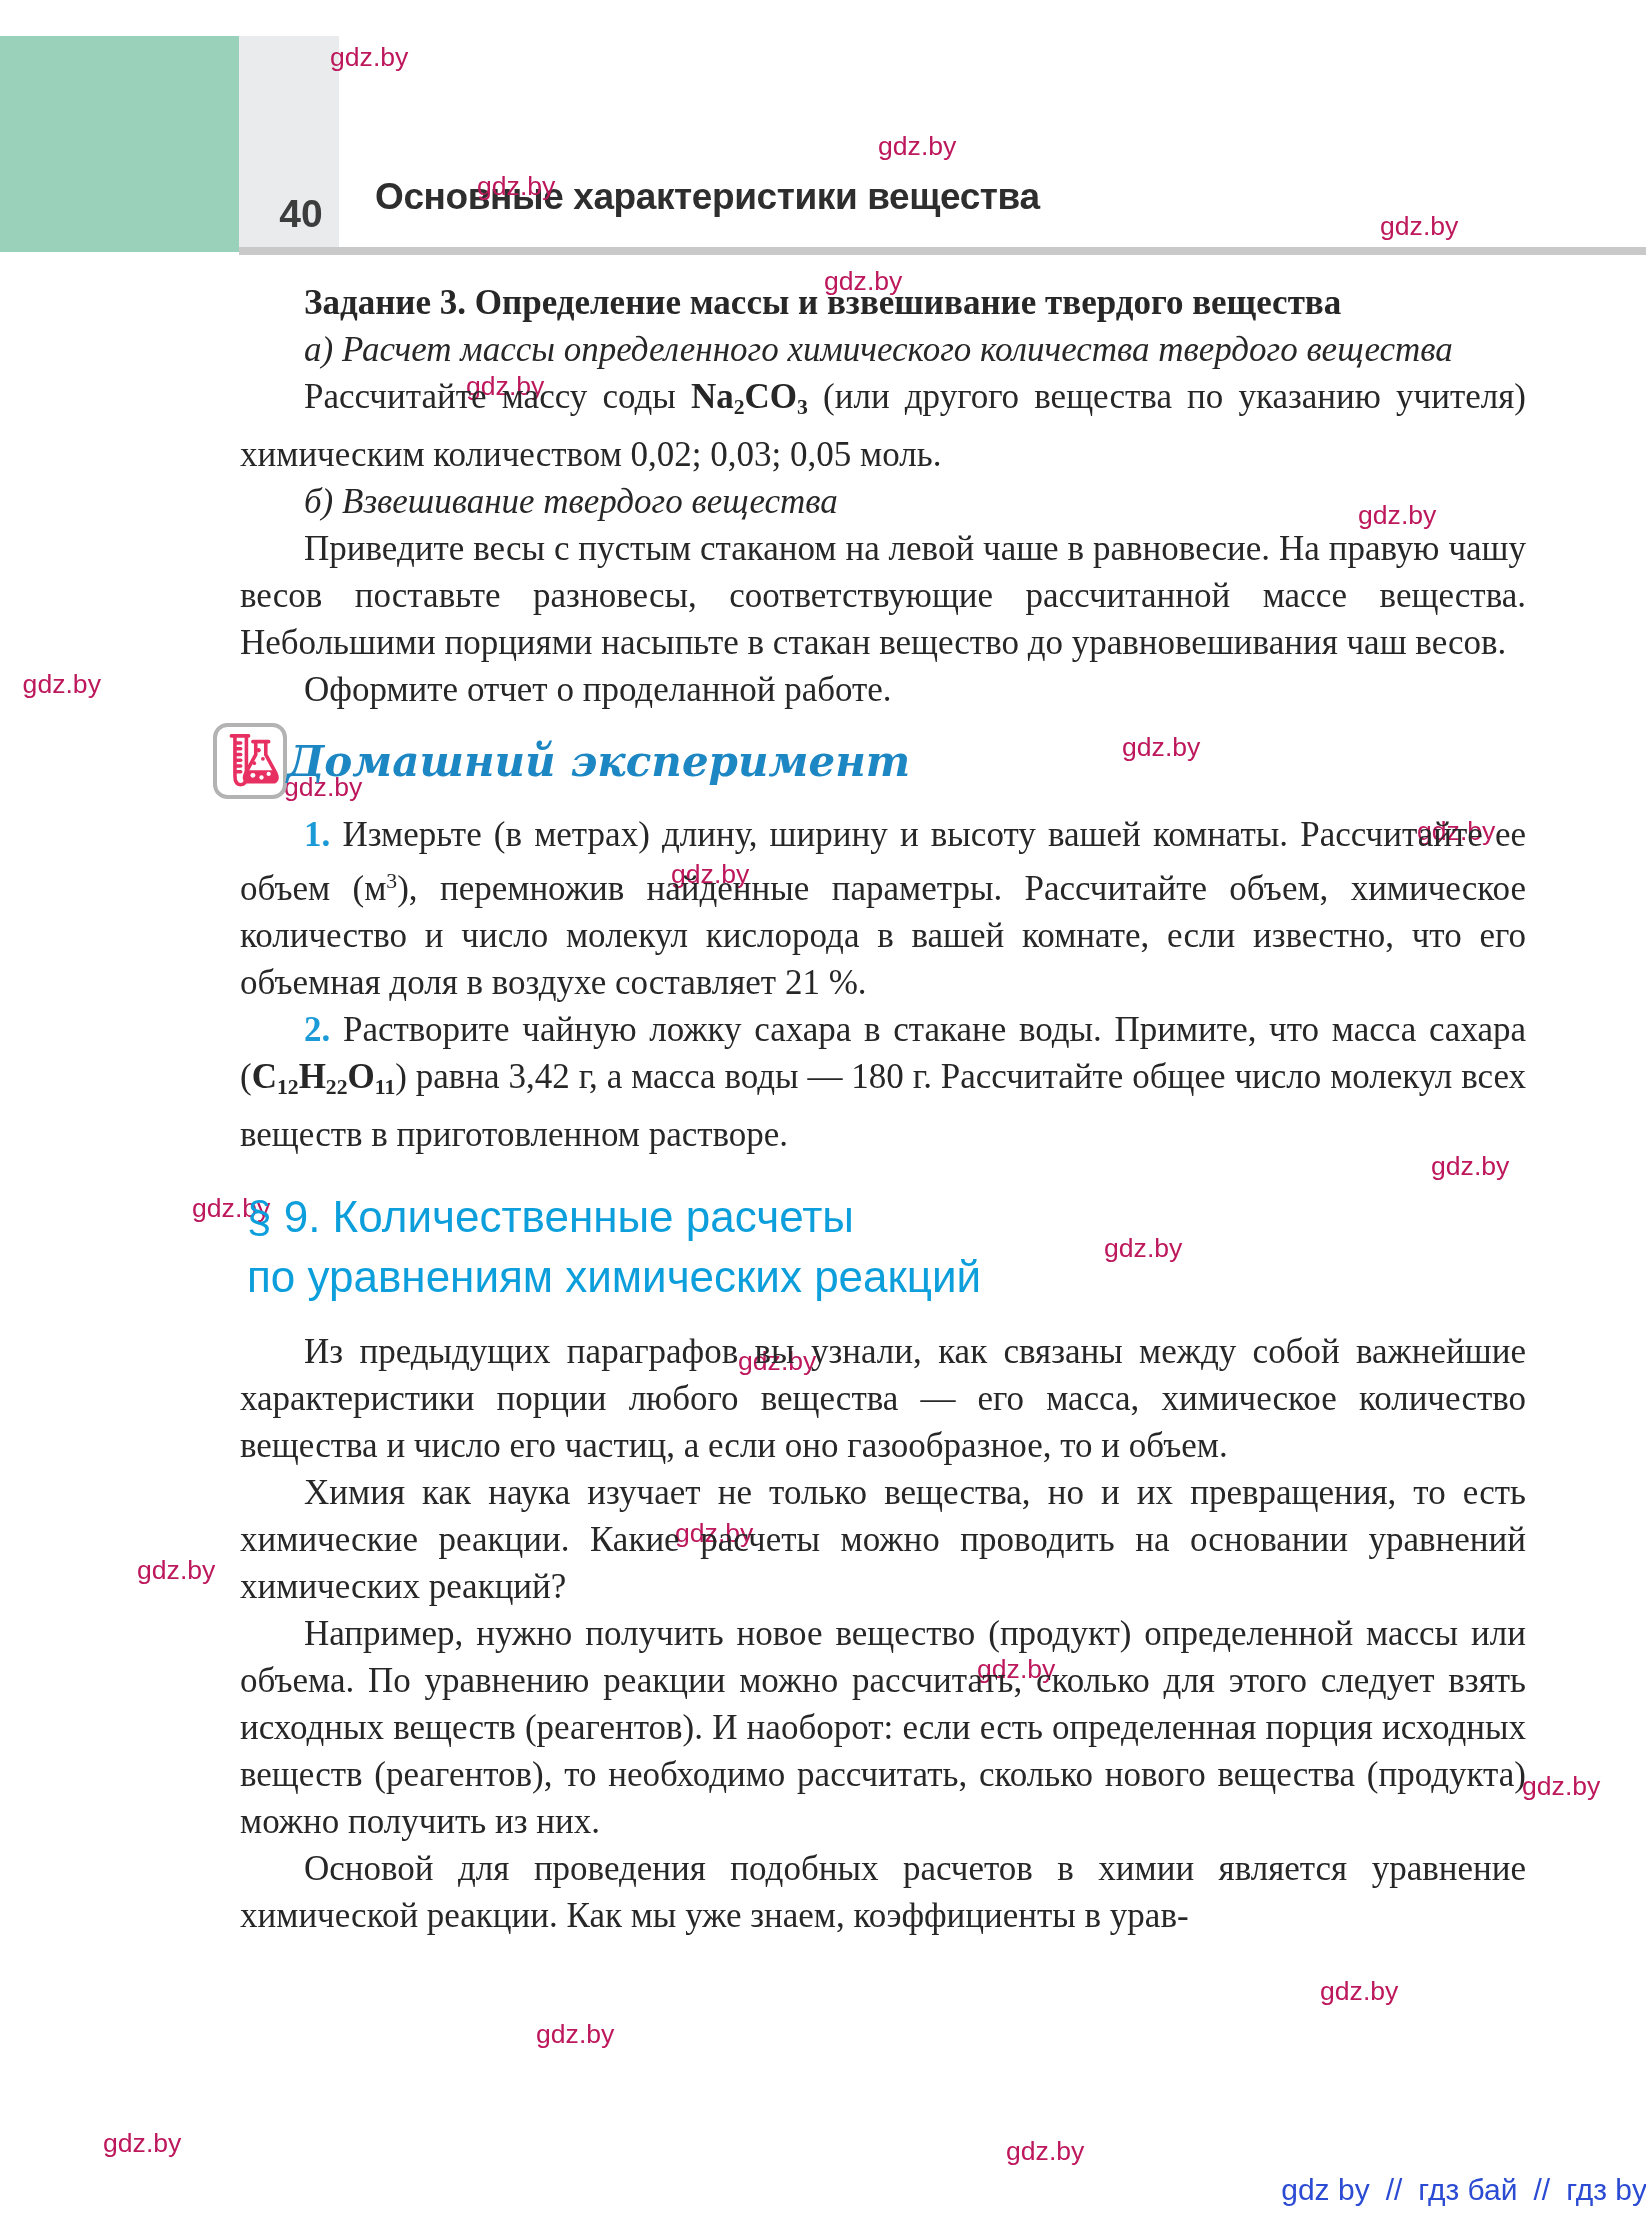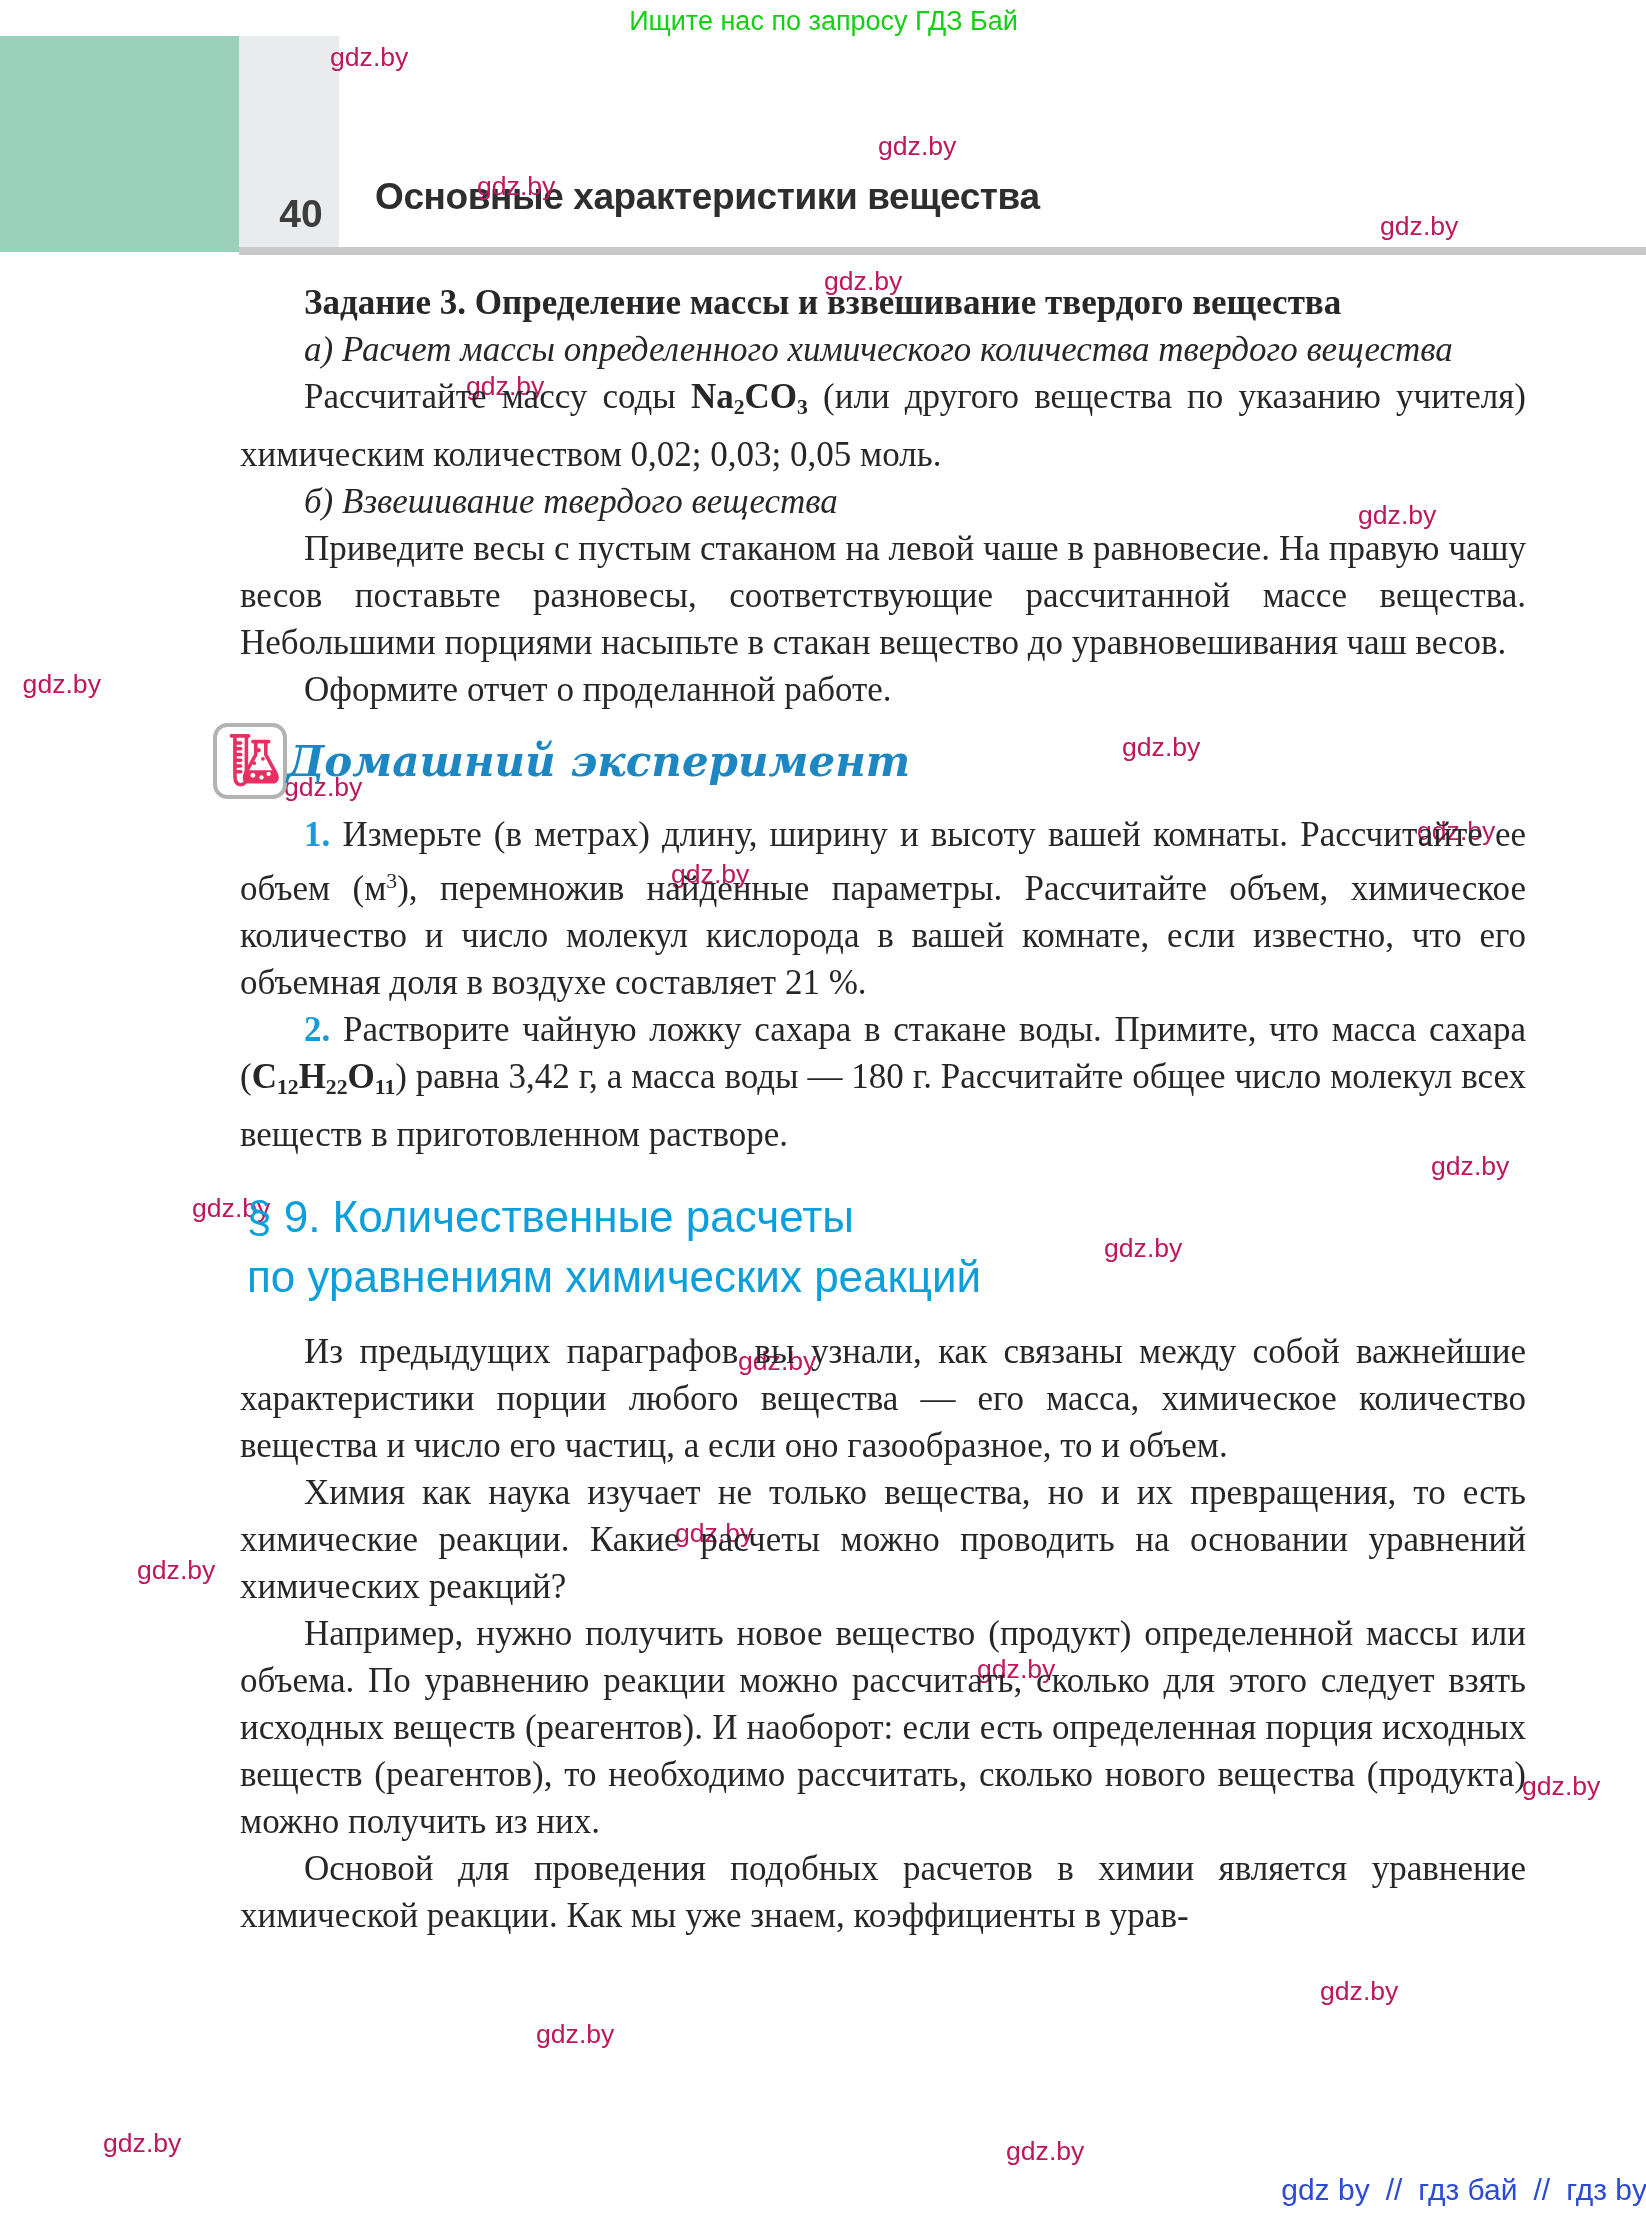--- a/index.html
+++ b/index.html
@@ -36,21 +36,20 @@
   .footer{position:absolute;left:0;top:2173px;width:100%;text-align:right;
           font-family:Liberation Sans, sans-serif;font-size:30px;color:var(--footer_blue);}
   .footer a{color:inherit;text-decoration:none;}
   .footer .sep{margin:0 16px;}
 </style>
 </head>
 <body>
 
 <div class="page">
 
-  <div class="banner">Ищите нас по запросу ГДЗ Бай</div>
 
   <div class="teal-block"></div>
 
   <div class="pagenum-strip">
     <div class="pagenum">40</div>
   </div>
 
   <div class="head-rule"></div>
 
   <div class="running-title">Основные характеристики вещества</div>

